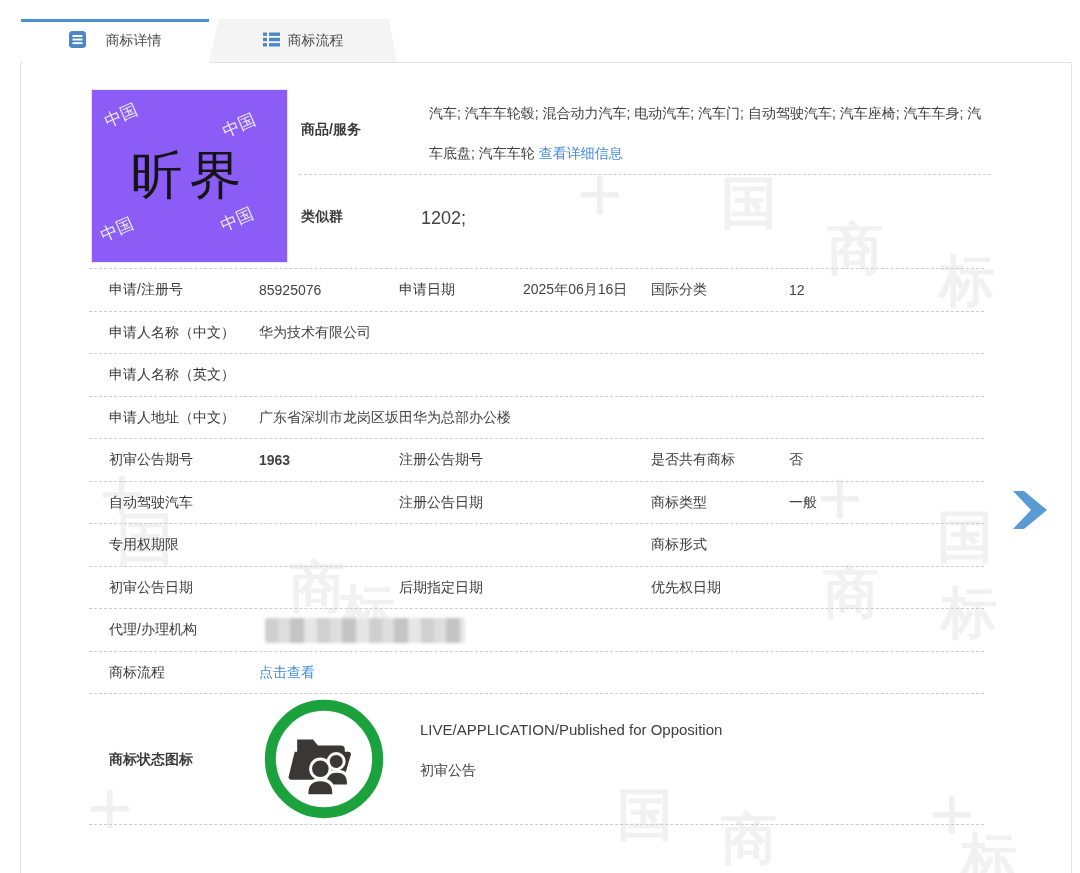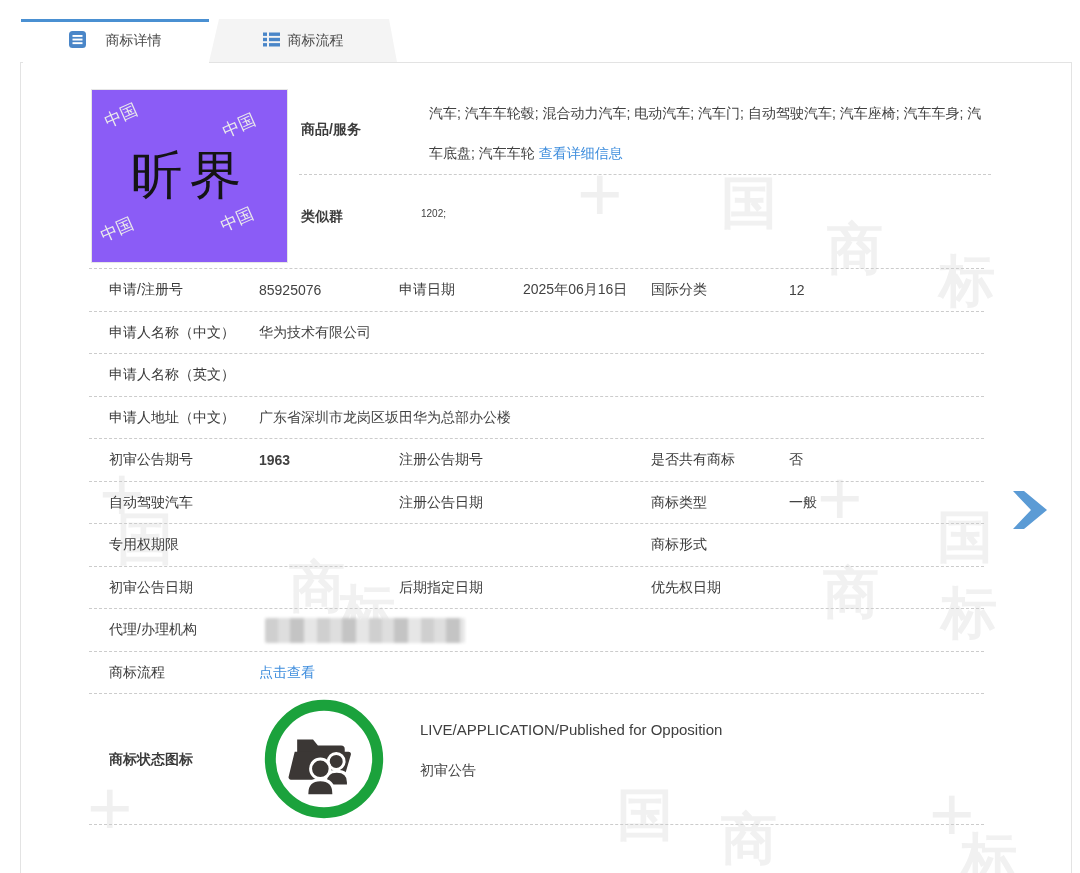--- a/index.html
+++ b/index.html
@@ -42,21 +42,21 @@
               align-items:center; justify-content:center; overflow:hidden; }
   .tm-text { font-family:"Liberation Serif","DejaVu Serif",serif; font-size:52px;
              color:#141414; letter-spacing:7px; z-index:2; }
   .tm-stamp { position:absolute; font-size:17px; color:#ebebeb; transform:rotate(-24deg); z-index:1; }
   .tm-s1{left:12px;top:14px;} .tm-s2{left:130px;top:24px;} .tm-s3{left:8px;top:128px;} .tm-s4{left:128px;top:118px;}
   .goods-label { position:absolute; left:280px; top:58px; font-weight:bold; font-size:14px; }
   .goods-value { position:absolute; left:408px; top:30px; width:565px; font-size:14px; line-height:40px; color:#424242; }
   .goods-link { color:#3e8ddd; margin-left:4px; cursor:pointer; text-decoration:none; }
   .goods-sep { position:absolute; left:278px; top:111px; width:692px; border-bottom:1px dashed #cccccc; }
   .sim-label { position:absolute; left:280px; top:145px; font-weight:bold; font-size:14px; }
-  .sim-value { position:absolute; left:400px; top:145px; font-size:10px; color:#424242; }
+  .sim-value { position:absolute; left:400px; top:145px; font-size:18px; color:#424242; }
 
   
   .row { position:relative; height:42.5px; }
   .row::after { content:""; position:absolute; left:68px; right:87px; bottom:0;
                 border-bottom:1px dashed #cccccc; }
   .row span, .row a { position:absolute; top:0; bottom:0; display:flex; align-items:center; font-size:14px; }
   .lbl { font-weight:normal; color:#3a3a3a; }
   .val { color:#424242; }
   .l1{left:88px;} .v1{left:238px;text-align:right;} .l2{left:378px;} .v2{left:502px;} .l3{left:630px;} .v3{left:768px;}
   .v-bold { font-weight:bold; }

